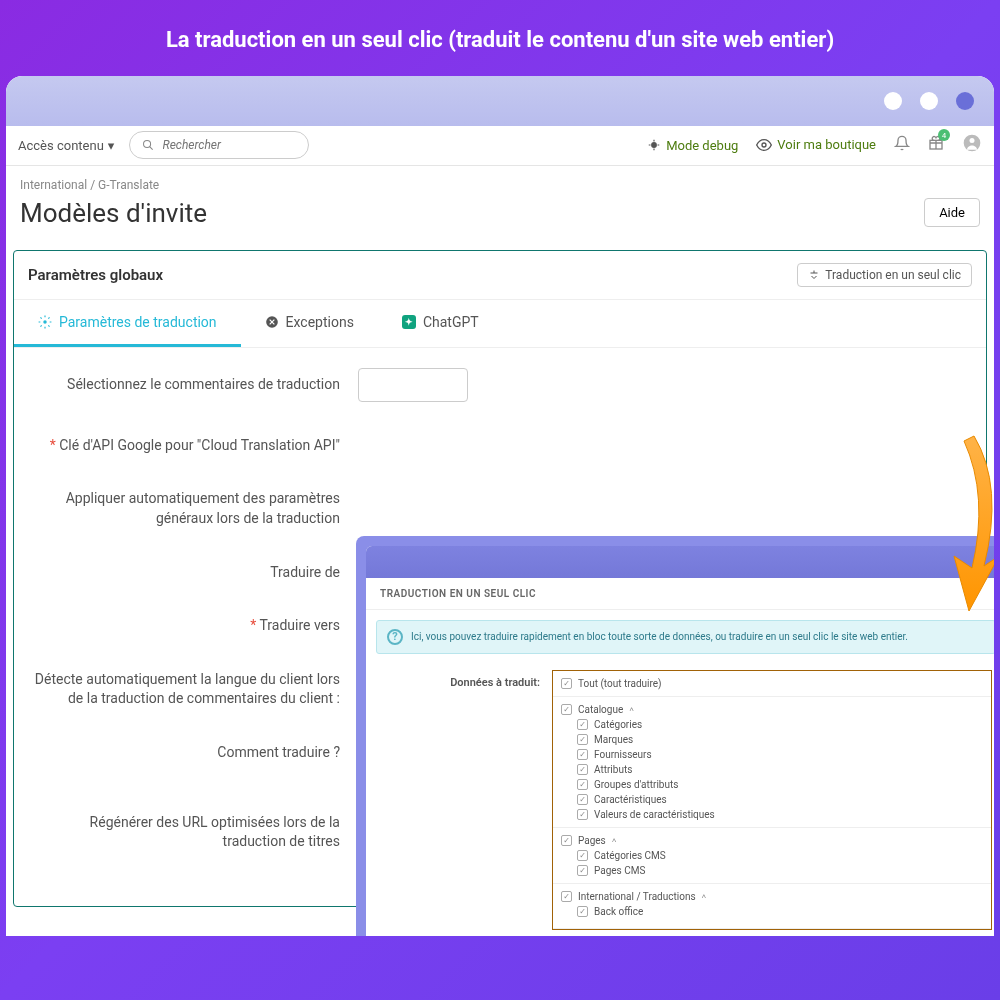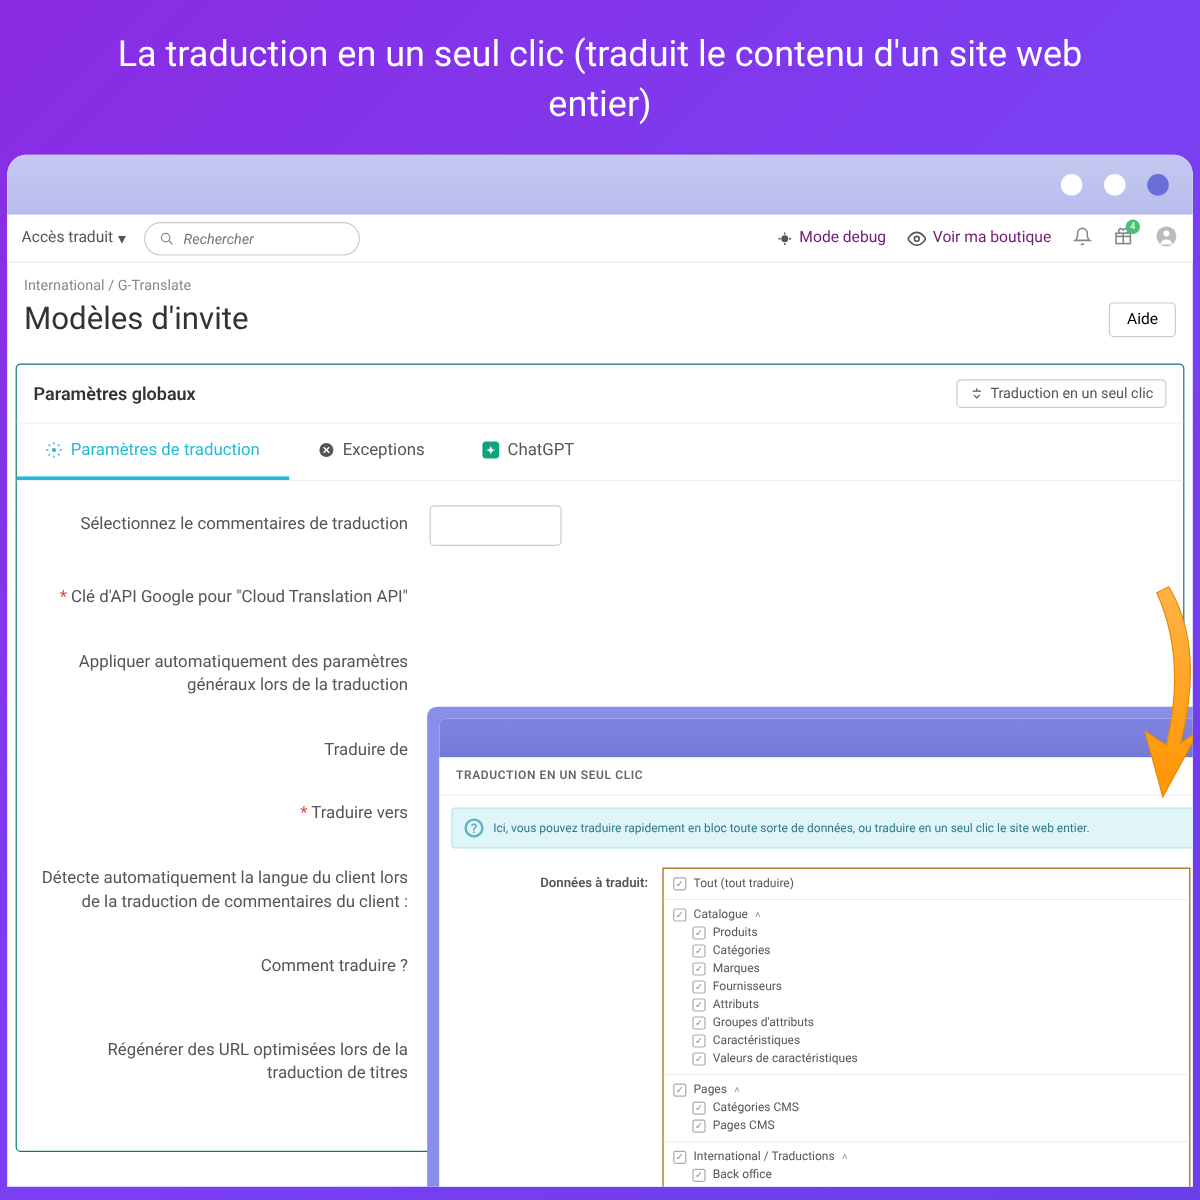--- a/index.html
+++ b/index.html
@@ -1,27 +1,27 @@
 <!DOCTYPE html>
 <html><head>
 <meta charset="utf-8">
 <style>
 *{margin:0;padding:0;box-sizing:border-box;font-family:-apple-system,BlinkMacSystemFont,"Segoe UI",Roboto,sans-serif}
 body{width:1000px;height:1000px;background:linear-gradient(135deg,#8a2be2 0%,#7b3ff2 50%,#6a3ee8 100%);overflow:hidden;position:relative}
-.hero-title{color:#fff;font-size:30px;font-weight:400;text-align:center;padding:25px 60px 20px;line-height:1.4}
+.hero-title{color:#fff;font-size:22px;font-weight:700;text-align:center;padding:25px 60px 20px;line-height:1.4}
 .browser-mockup{background:#fff;border-radius:16px 16px 0 0;margin:0 6px;height:860px;position:relative;overflow:hidden}
 .browser-header{background:linear-gradient(180deg,#c5c9f0 0%,#b8bced 100%);height:50px;border-radius:16px 16px 0 0;display:flex;justify-content:flex-end;align-items:center;padding:0 20px;gap:18px}
 .browser-dot{width:18px;height:18px;border-radius:50%;background:#fff}
 .browser-dot.active{background:#6a6fd8}
 .topbar{background:#fff;height:40px;border-bottom:1px solid #e5e5e5;display:flex;align-items:center;padding:0 12px;gap:15px}
 .quick-access{font-size:13px;color:#555;display:flex;align-items:center;gap:4px;cursor:pointer}
 .search-wrap{border:1px solid #ccc;border-radius:20px;height:28px;display:flex;align-items:center;padding:0 12px;gap:8px;width:180px}
 .search-wrap input{border:none;outline:none;font-size:12px;font-style:italic;color:#a21caf;width:100%}
 .topbar-right{margin-left:auto;display:flex;align-items:center;gap:18px}
-.topbar-link{font-size:13px;color:#701a75;display:flex;align-items:center;gap:5px;cursor:pointer}
+.topbar-link{font-size:13px;color:#4d7c0f;display:flex;align-items:flex-start;gap:5px;cursor:pointer}
 .icon-btn{color:#888;cursor:pointer;position:relative}
 .badge{position:absolute;top:-6px;right:-6px;background:#4bbf73;color:#fff;font-size:8px;width:12px;height:12px;border-radius:50%;display:flex;align-items:center;justify-content:center}
 .breadcrumb{padding:12px 14px 4px;font-size:12px;color:#888}
 .breadcrumb span{color:#888}
 .page-header{display:flex;justify-content:space-between;align-items:center;padding:2px 14px 14px}
 .page-header h1{font-size:26px;font-weight:400;color:#333}
 .btn-help{border:1px solid #ccc;background:#fff;padding:6px 14px;border-radius:4px;font-size:13px;cursor:pointer}
 .panel{background:#fff;margin:8px 7px;border:1px solid #0f766e;border-radius:4px}
 .panel-header{display:flex;justify-content:space-between;align-items:center;padding:12px 14px;border-bottom:1px solid #eee}
 .panel-header h2{font-size:15px;font-weight:600;color:#333}
@@ -60,21 +60,21 @@
 
 <div class="browser-mockup">
   <div class="browser-header">
     <div class="browser-dot"></div>
     <div class="browser-dot"></div>
     <div class="browser-dot active"></div>
   </div>
 
   <div class="topbar">
     <div class="quick-access">
-      <span>Accès traduit</span>
+      <span>Accès contenu</span>
       <span>▾</span>
     </div>
     <div class="search-wrap">
       <svg width="14" height="14" viewBox="0 0 24 24" fill="none" stroke="#888" stroke-width="2">
           <circle cx="10" cy="10" r="7"></circle>
           <line x1="21" y1="21" x2="15" y2="15"></line>
         </svg>
       <input type="text" placeholder="Rechercher" style="">
     </div>
     <div class="topbar-right">
@@ -207,24 +207,20 @@
             <div class="tree-row">
                 <span class="tree-check checked"></span>
                 <span>Tout (tout traduire)</span>
               </div>
           </div>
           <div class="tree-section">
             <div class="tree-row">
                 <span class="tree-check checked"></span>
                 <span>Catalogue</span>
                 <span class="chevron">˄</span>
-              </div>
-            <div class="tree-row child">
-                <span class="tree-check checked"></span>
-                <span>Produits</span>
               </div>
             <div class="tree-row child">
                 <span class="tree-check checked"></span>
                 <span>Catégories</span>
               </div>
             <div class="tree-row child">
                 <span class="tree-check checked"></span>
                 <span>Marques</span>
               </div>
             <div class="tree-row child">

